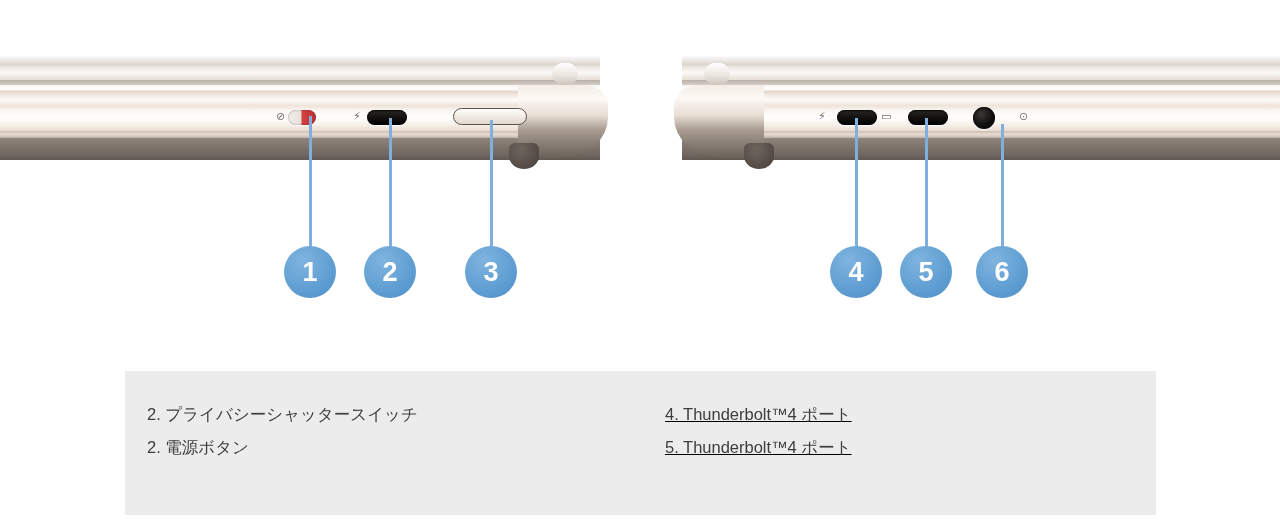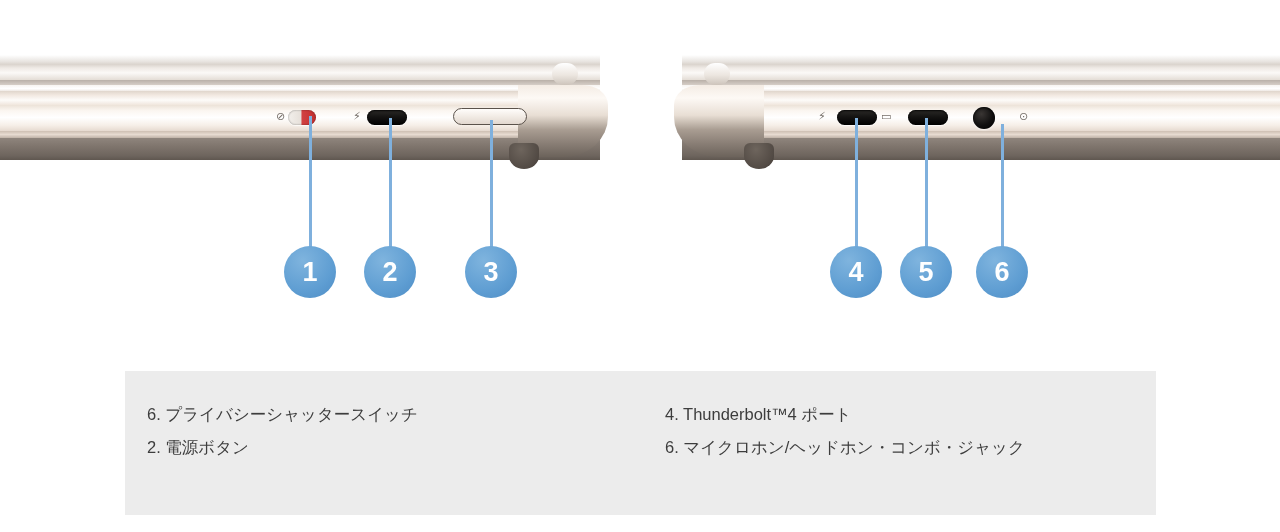--- a/index.html
+++ b/index.html
@@ -227,21 +227,21 @@
     width: 1031px;
     height: 144px;
     background: #ececec;
     display: flex;
   }
   .caption-col {
     box-sizing: border-box;
     padding-top: 27px;
   }
   .caption-col-left  { width: 516px; padding-left: 22px; }
-  .caption-col-right { width: 515px; padding-left: 24px; }
+  .caption-col-right { width: 515px; padding-left: 24px; text-decoration: underline; }
   .caption-item {
     color: #3d3d3d;
     font-size: 16.5px;
     line-height: 32.5px;
     white-space: nowrap;
   }
 </style>
 </head>
 <body>
 
@@ -306,22 +306,22 @@
 
   <div class="bubble" style="left:284px;  top:246px;">1</div>
   <div class="bubble" style="left:364px;  top:246px;">2</div>
   <div class="bubble" style="left:465px;  top:246px;">3</div>
   <div class="bubble" style="left:830px;  top:246px;">4</div>
   <div class="bubble" style="left:900px;  top:246px;">5</div>
   <div class="bubble" style="left:976px;  top:246px;">6</div>
 
   <div id="caption-panel">
     <div class="caption-col caption-col-left">
-      <div class="caption-item">6. プライバシーシャッタースイッチ</div>
+      <div class="caption-item">2. プライバシーシャッタースイッチ</div>
       <div class="caption-item">2. 電源ボタン</div>
     </div>
     <div class="caption-col caption-col-right">
       <div class="caption-item">4. Thunderbolt™4 ポート</div>
-      <div class="caption-item">6. マイクロホン/ヘッドホン・コンボ・ジャック</div>
+      <div class="caption-item">5. Thunderbolt™4 ポート</div>
     </div>
   </div>
 
 </div>
 
 </body></html>

